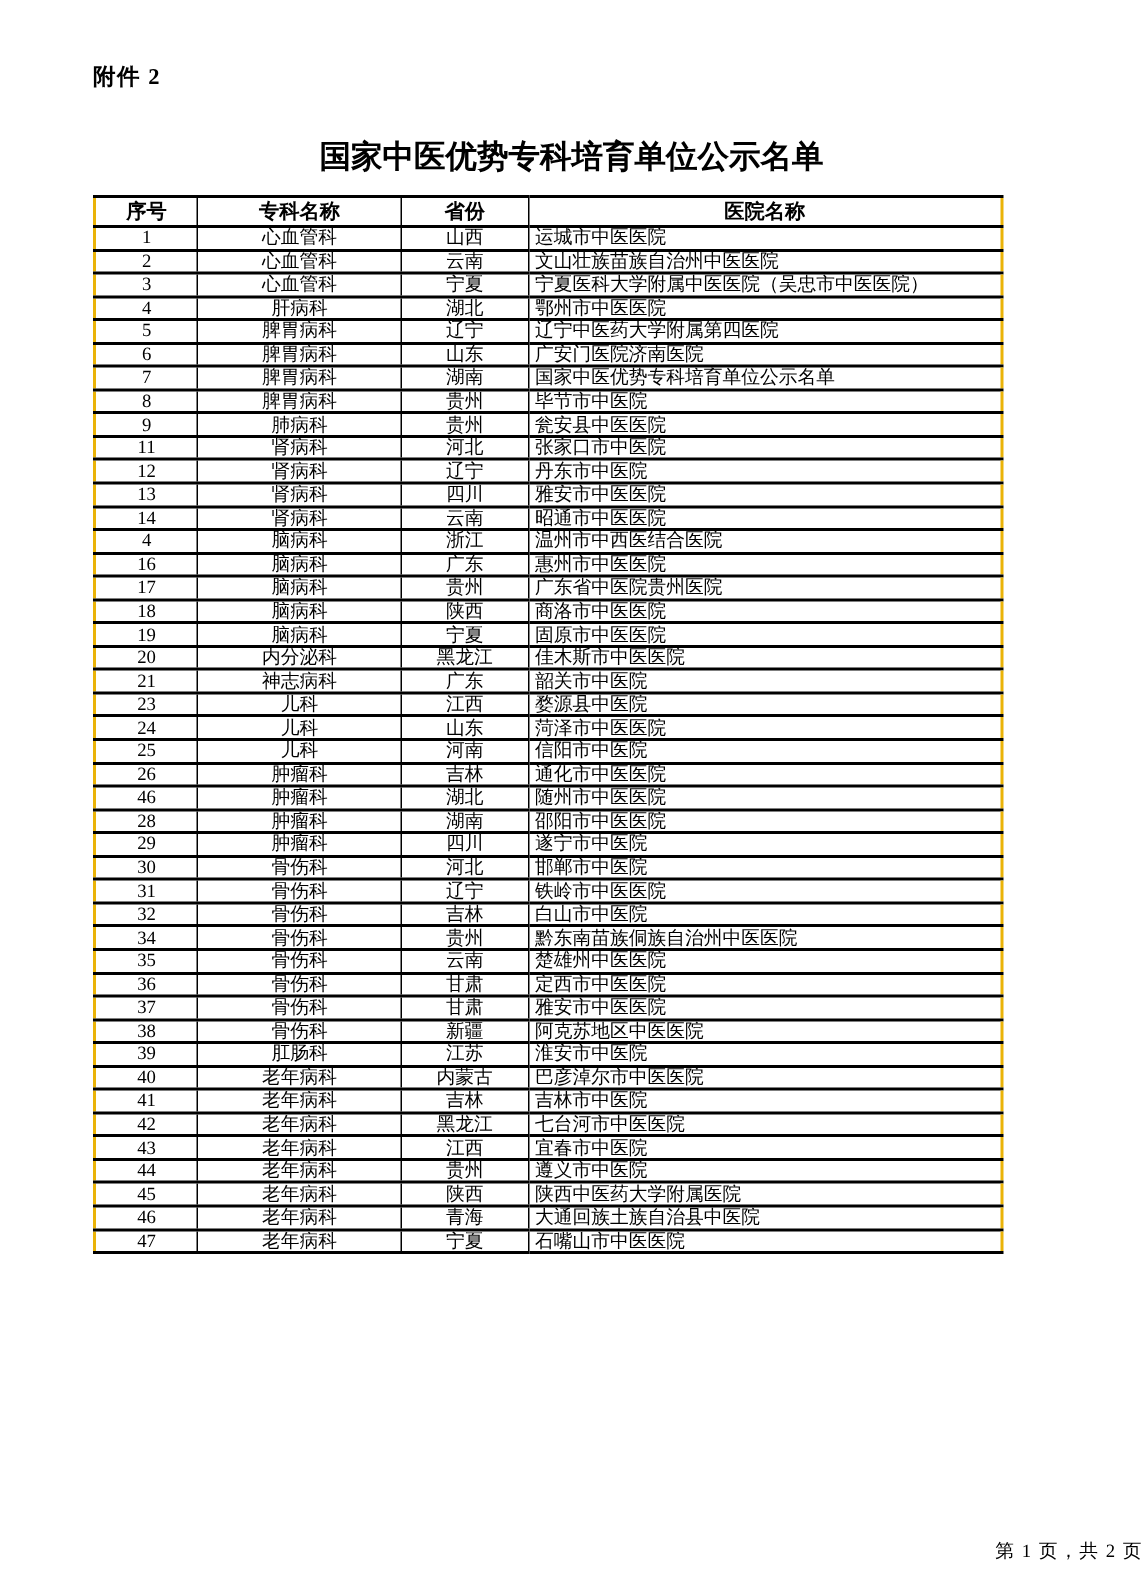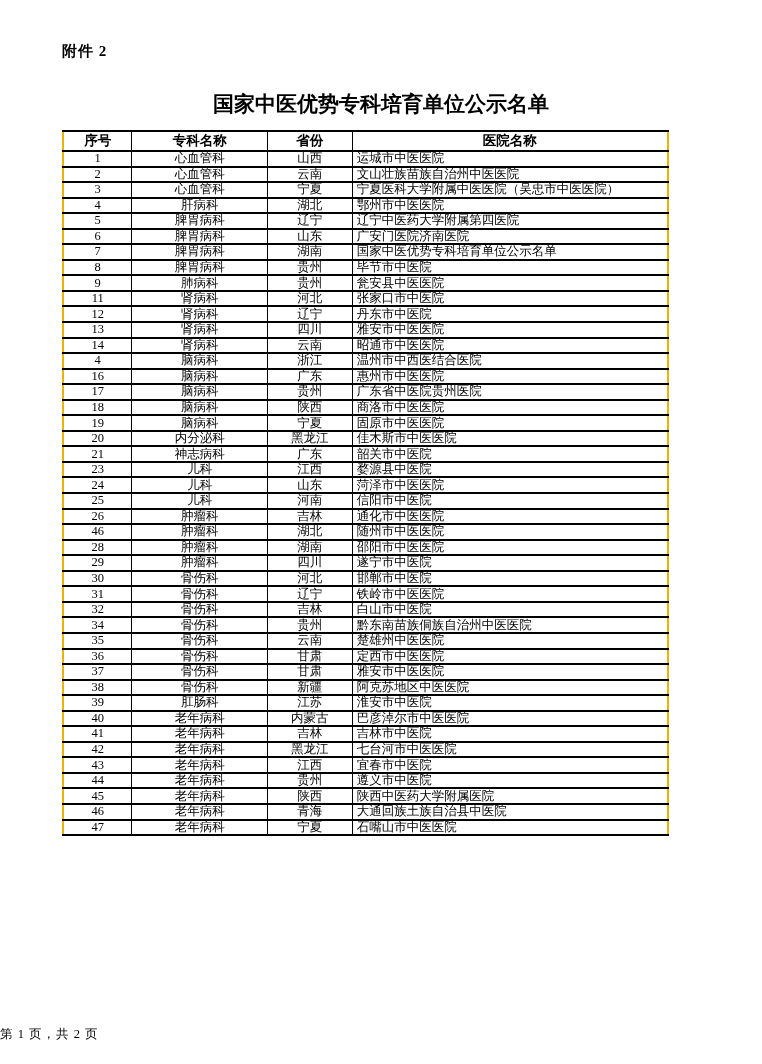--- a/index.html
+++ b/index.html
@@ -69,21 +69,21 @@
   table.list-table .col0 { width: 11.4%; }
   table.list-table .col1 { width: 22.4%; }
   table.list-table .col2 { width: 14.0%; }
   table.list-table .col3 { width: 52.2%; }
   table.list-table td.col3 { text-align: left; padding-left: 4px; }
   .footer {
     position: absolute;
     top: 1026px;
     left: 0;
     width: 762px;
-    text-align: left;
+    text-align: right;
     font-size: 12.5px;
     letter-spacing: 1px;
   }
 </style>
 </head>
 <body>
 
 <div class="page">
 
   <div class="attachment">附件 2</div>

